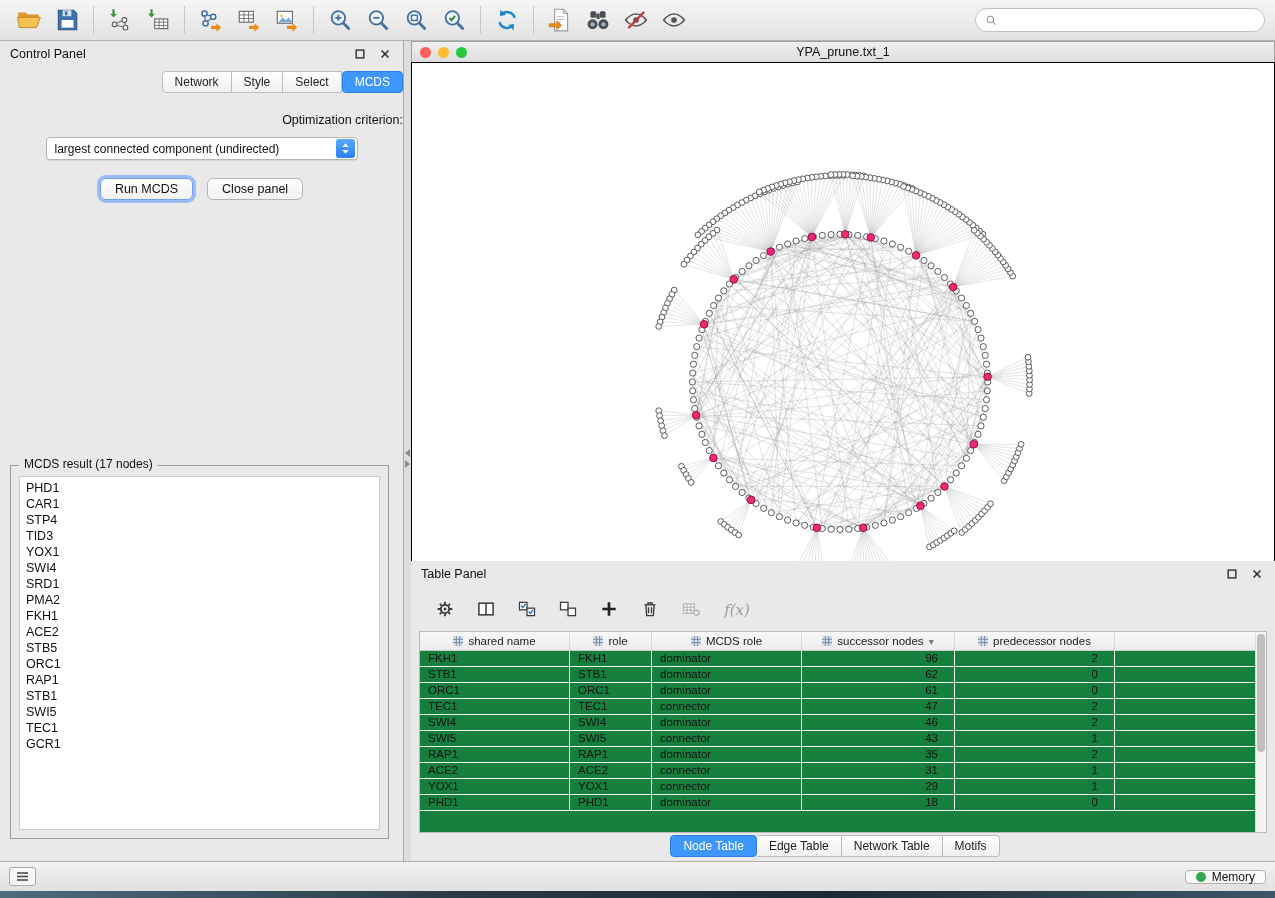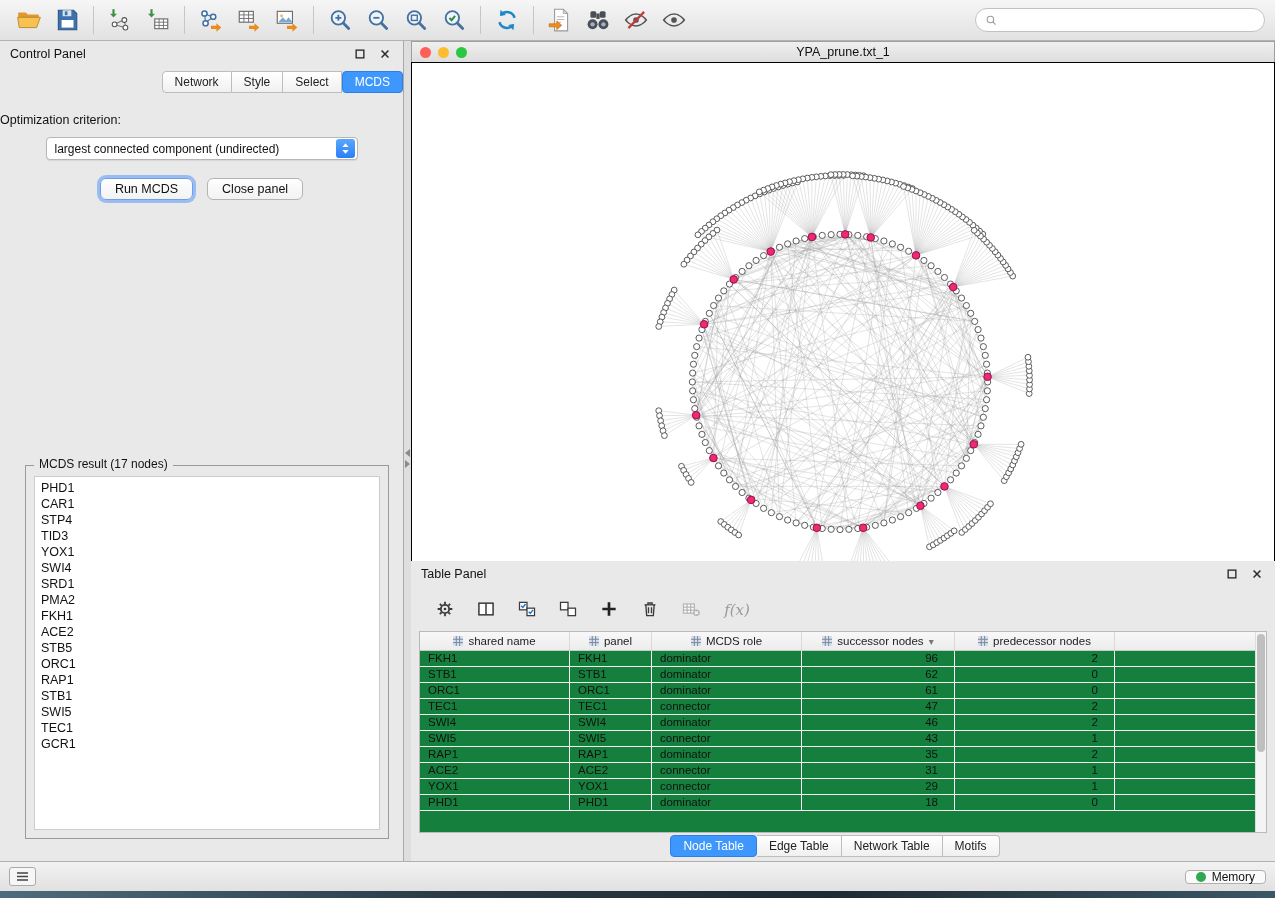--- a/index.html
+++ b/index.html
@@ -26,35 +26,35 @@
   .panel-head{height:26px;display:flex;align-items:center;padding:0 10px;
     font-size:12.5px;color:#111;}
   .ph-icons{margin-left:auto;display:flex;gap:9px;align-items:center;}
   .ph-icons svg{width:12px;height:12px;}
   .cp-tabs{display:flex;justify-content:flex-end;margin-top:4px;}
   .tab{font-size:12px;padding:3px 12px;background:linear-gradient(#ffffff,#f0f0f0);
     border:1px solid #bdbdbd;border-left:none;color:#222;}
   .tab:first-child{border-left:1px solid #bdbdbd;border-radius:4px 0 0 4px;}
   .tab:last-child{border-radius:0 4px 4px 0;}
   .tab.selected{background:#3e97fd;color:#fff;border:1px solid #2a7fe8;border-radius:4px;}
-  .opt-label{text-align:left;font-size:12.5px;margin-top:20px;color:#111;}
+  .opt-label{text-align:right;font-size:12.5px;margin-top:20px;color:#111;}
   .combo{width:312px;height:23px;margin:10px auto 0;background:#fff;
     border:1px solid #b6b6b6;border-radius:4px;display:flex;align-items:center;
     box-shadow:0 1px 1px rgba(0,0,0,.08);}
   .combo-text{flex:1;font-size:12px;padding-left:8px;color:#111;white-space:nowrap;
     overflow:hidden;}
   .combo-btn{width:19px;height:19px;margin-right:2px;border-radius:3px;flex:none;
     background:linear-gradient(#5aa7fd,#2a7ef7);display:flex;align-items:center;justify-content:center;}
   .combo-btn svg{width:9px;height:13px;}
   .btn-row{display:flex;justify-content:center;gap:14px;margin-top:18px;}
   .mac-btn{font-size:12.5px;padding:3px 14px;background:linear-gradient(#ffffff,#f2f2f2);
     border:1px solid #b4b4b4;border-radius:6px;color:#111;}
   .mac-btn.focused{box-shadow:0 0 0 3px rgba(77,144,254,.5);border-color:#6f9ee8;}
   .mcds-group{position:absolute;left:10px;right:14px;top:424px;bottom:22px;
-    border:1px solid #9a9a9a;margin-left:15px;}
+    border:1px solid #9a9a9a;}
   .mcds-legend{position:absolute;top:-9px;left:8px;background:#e9e9e9;
     padding:0 5px;font-size:12px;color:#111;}
   .mcds-list{position:absolute;left:8px;right:8px;top:10px;bottom:8px;background:#fff;
     border:1px solid #ccc;overflow:hidden;padding:3px 0;}
   .mcds-item{font-size:12.5px;line-height:16px;padding:0 6px;color:#111;}
 
   
   #splitter{position:absolute;left:404px;top:41px;width:7px;bottom:37px;background:#dedede;}
   .split-handle{position:absolute;top:404px;left:0;width:7px;height:26px;
     display:flex;flex-direction:column;align-items:center;justify-content:center;gap:3px;}
@@ -1212,21 +1212,21 @@
             <rect width="10" height="10" fill="#d6dfeb"></rect>
             <path d="M0 3.3h10M0 6.6h10M3.3 0v10M6.6 0v10" stroke="#7a8aa0"></path>
           </svg>
         <span>shared name</span>
       </div>
       <div class="th">
         <svg viewBox="0 0 10 10">
             <rect width="10" height="10" fill="#d6dfeb"></rect>
             <path d="M0 3.3h10M0 6.6h10M3.3 0v10M6.6 0v10" stroke="#7a8aa0"></path>
           </svg>
-        <span>panel</span>
+        <span>role</span>
       </div>
       <div class="th">
         <svg viewBox="0 0 10 10">
             <rect width="10" height="10" fill="#d6dfeb"></rect>
             <path d="M0 3.3h10M0 6.6h10M3.3 0v10M6.6 0v10" stroke="#7a8aa0"></path>
           </svg>
         <span>MCDS role</span>
       </div>
       <div class="th">
         <svg viewBox="0 0 10 10">

